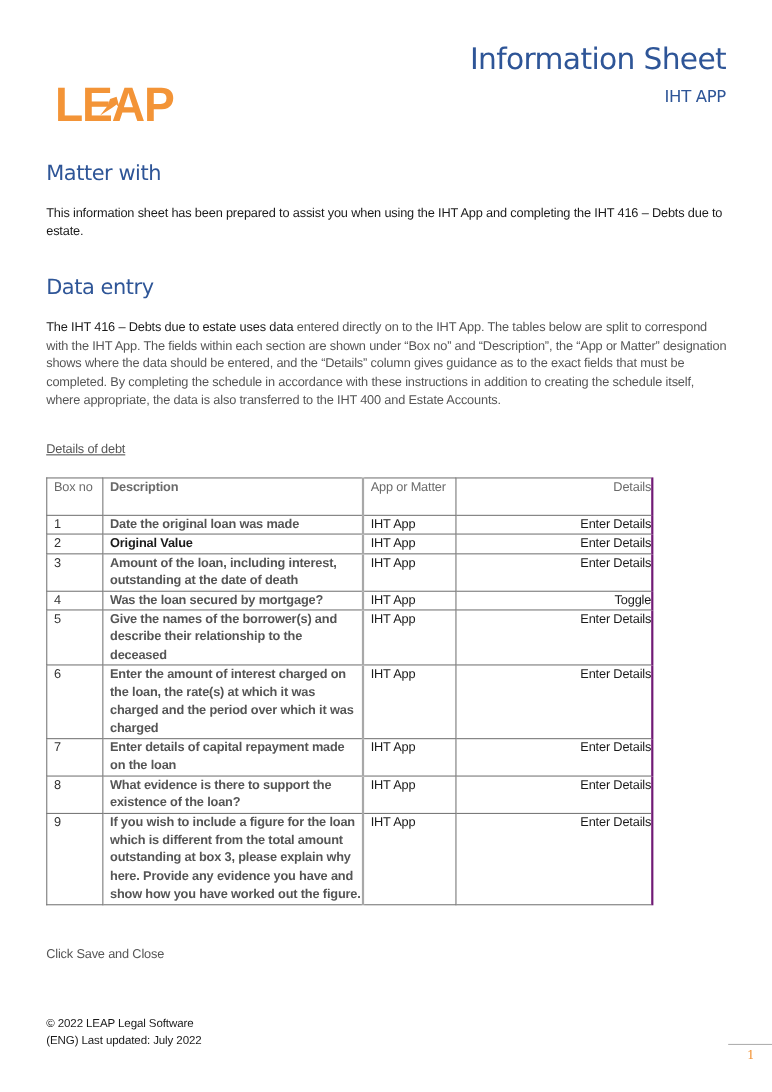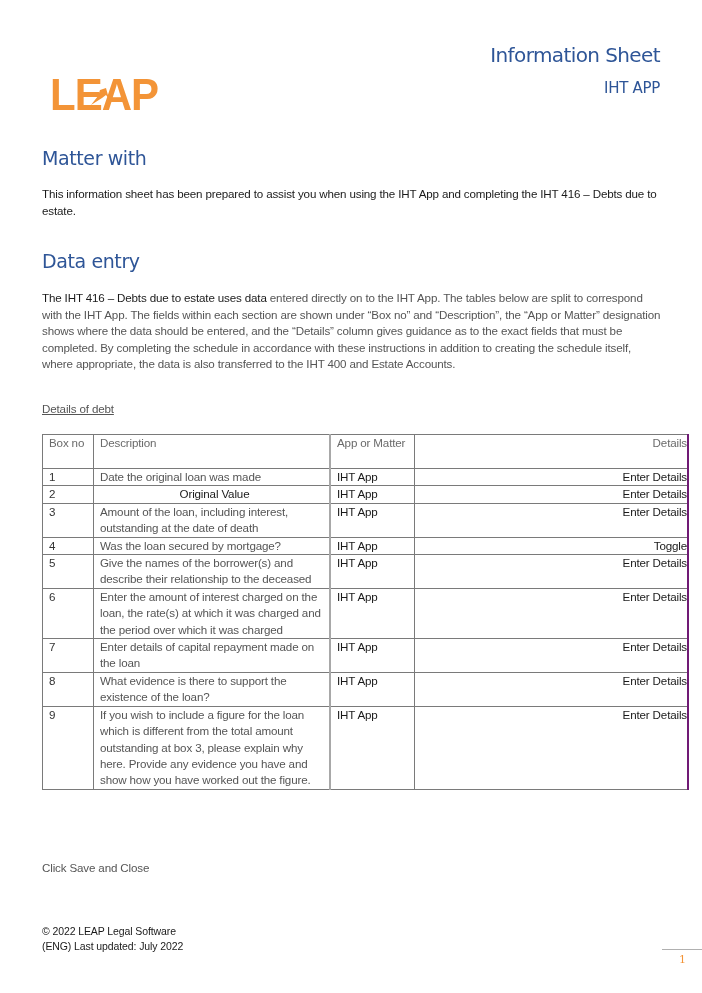--- a/index.html
+++ b/index.html
@@ -42,21 +42,21 @@
       transform: scaleY(1.05);
     }
     .header-right {
       position: absolute;
       right: 42px;
       top: 38px;
       text-align: right;
       color: #2e5597;
     }
     .title {
-      font-size: 20px;
+      font-size: 27px;
       line-height: 34px;
       font-family: "DejaVu Sans", sans-serif;
       font-weight: normal;
       letter-spacing: -0.6px;
     }
     .subtitle {
       font-size: 15px;
       line-height: 22px;
       font-family: "DejaVu Sans", sans-serif;
       letter-spacing: -0.3px;
@@ -80,40 +80,40 @@
       line-height: 16.6px;
       margin: 0;
       letter-spacing: -0.15px;
     }
     .dark { color: #1a1a1a; }
     .grey { color: #555555; }
     table {
       position: absolute;
       left: 42px;
       top: 434px;
-      width: 647px;
+      width: 552px;
       border-collapse: collapse;
       font-size: 11.6px;
       line-height: 16.4px;
       letter-spacing: -0.15px;
       padding-left: 48px;
     }
     td {
       border: 1px solid #7a7a7a;
       vertical-align: top;
       padding: 0 0 0 6px;
     }
     td.c0 { width: 44px; }
-    td.c1 { width: 229px; border-right: 2px solid #a8a8a8; }
+    td.c1 { width: 229px; border-right: 2px solid #a8a8a8; font-weight: bold; }
     td.c2 { width: 77px; }
     td.c3 { border-right: 2px solid #701a75; text-align: right; }
     tr.hdr td { color: #6a6a6a; }
     .app, .det { color: #1a1a1a; }
     .desc { color: #555555; }
-    .desc.dark { color: #1a1a1a; text-align: center; }
+    .desc.dark { color: #1a1a1a; }
     .num { color: #333333; }
     .footer {
       position: absolute;
       left: 42px;
       top: 924px;
       font-size: 10.5px;
       line-height: 15px;
       color: #1a1a1a;
       letter-spacing: -0.1px;
     }

